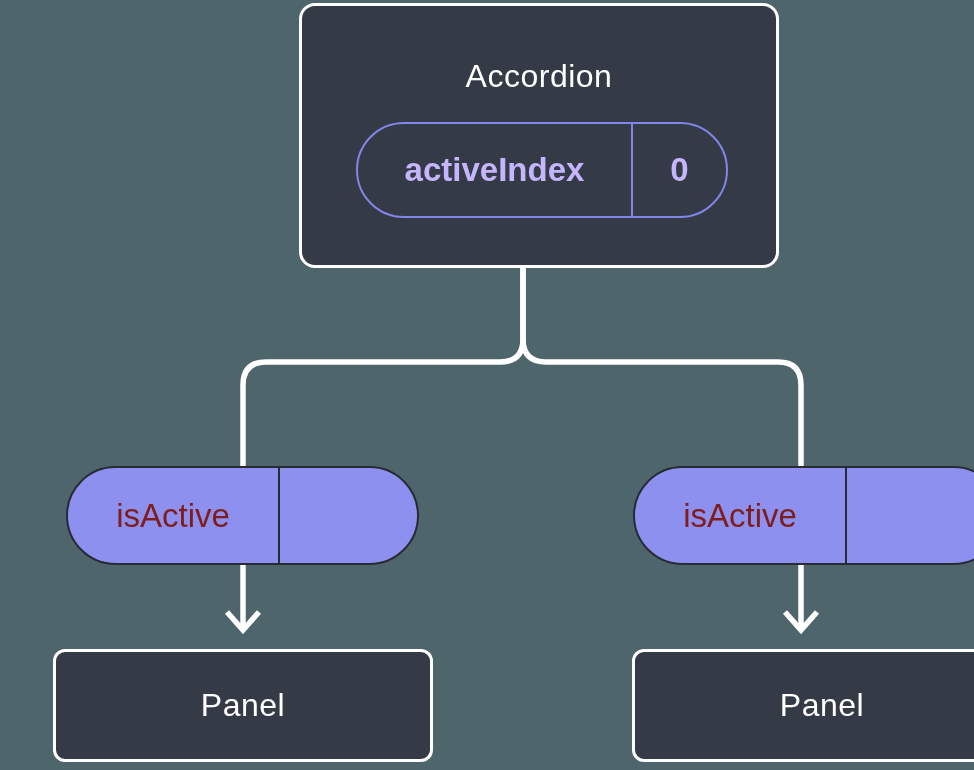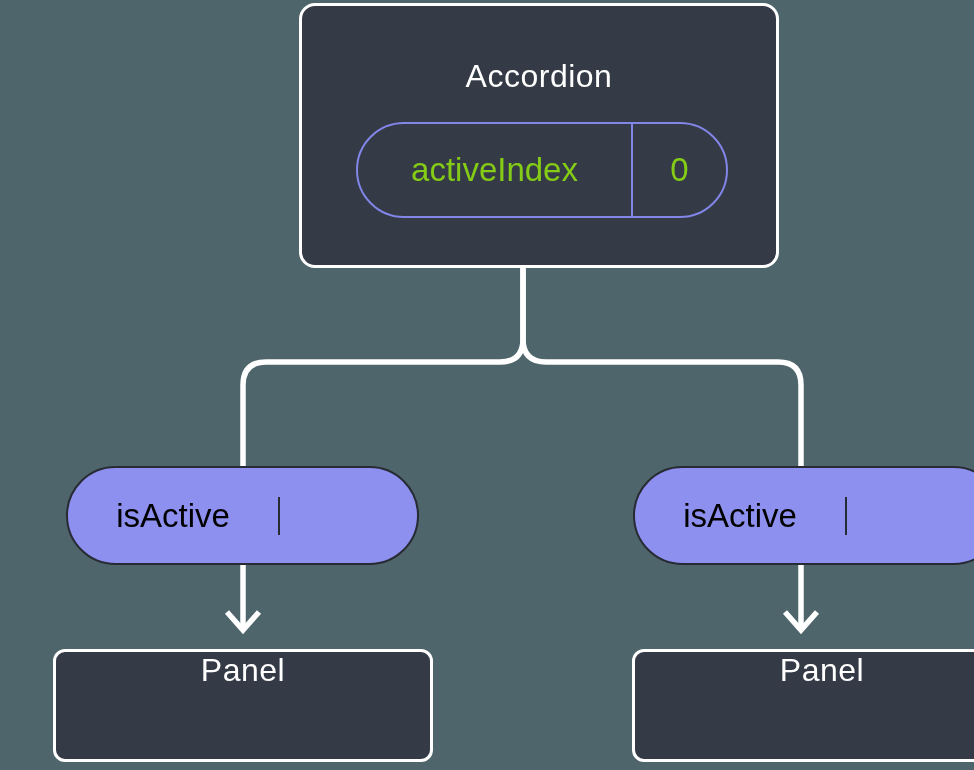--- a/index.html
+++ b/index.html
@@ -49,50 +49,51 @@
     box-sizing: border-box;
     overflow: hidden;
   }
   .prop-pill.outline {
     position: absolute;
     left: 54px; top: 116px;
     width: 372px; height: 96px;
     border: 2px solid #8186e8;
     border-radius: 48px;
     background: transparent;
-    color: #84cc16;
+    color: #c4b5fd;
+    font-weight: bold;
   }
   .prop-pill.outline .prop-name { border-right: 2px solid #8186e8; }
   .prop-pill.filled {
     position: absolute;
     height: 99px;
     border: 2px solid #272b33;
     border-radius: 50px;
     background: #8d90ee;
-    color: #000000;
+    color: #7f1d1d;
     z-index: 2;
-    align-items: center;
   }
   .prop-pill.filled .prop-name { border-right: 2px solid #272b33; }
   .pill-left  { left: 20px;  top: 466px; width: 353px; }
   .pill-right { left: 587px; top: 466px; width: 370px; }
   .prop-name, .prop-value {
     display: flex;
     align-items: center;
     justify-content: center;
     font-size: 33px;
   }
   .prop-pill.outline .prop-name { width: 273px; }
   .prop-pill.filled  .prop-name { width: 210px; }
   .pill-right .prop-name { width: 213px; }
   .prop-value { flex: 1; }
   .node.panel {
     width: 380px; height: 113px;
     border-radius: 12px;
     display: flex;
+    align-items: center;
     justify-content: center;
   }
   .panel-left  { left: 7px;   top: 649px; }
   .panel-right { left: 586px; top: 649px; width: 375px; }
   .panel-title {
     color: #ffffff;
     font-size: 32px;
     font-weight: 500;
     letter-spacing: 0.5px;
   }

